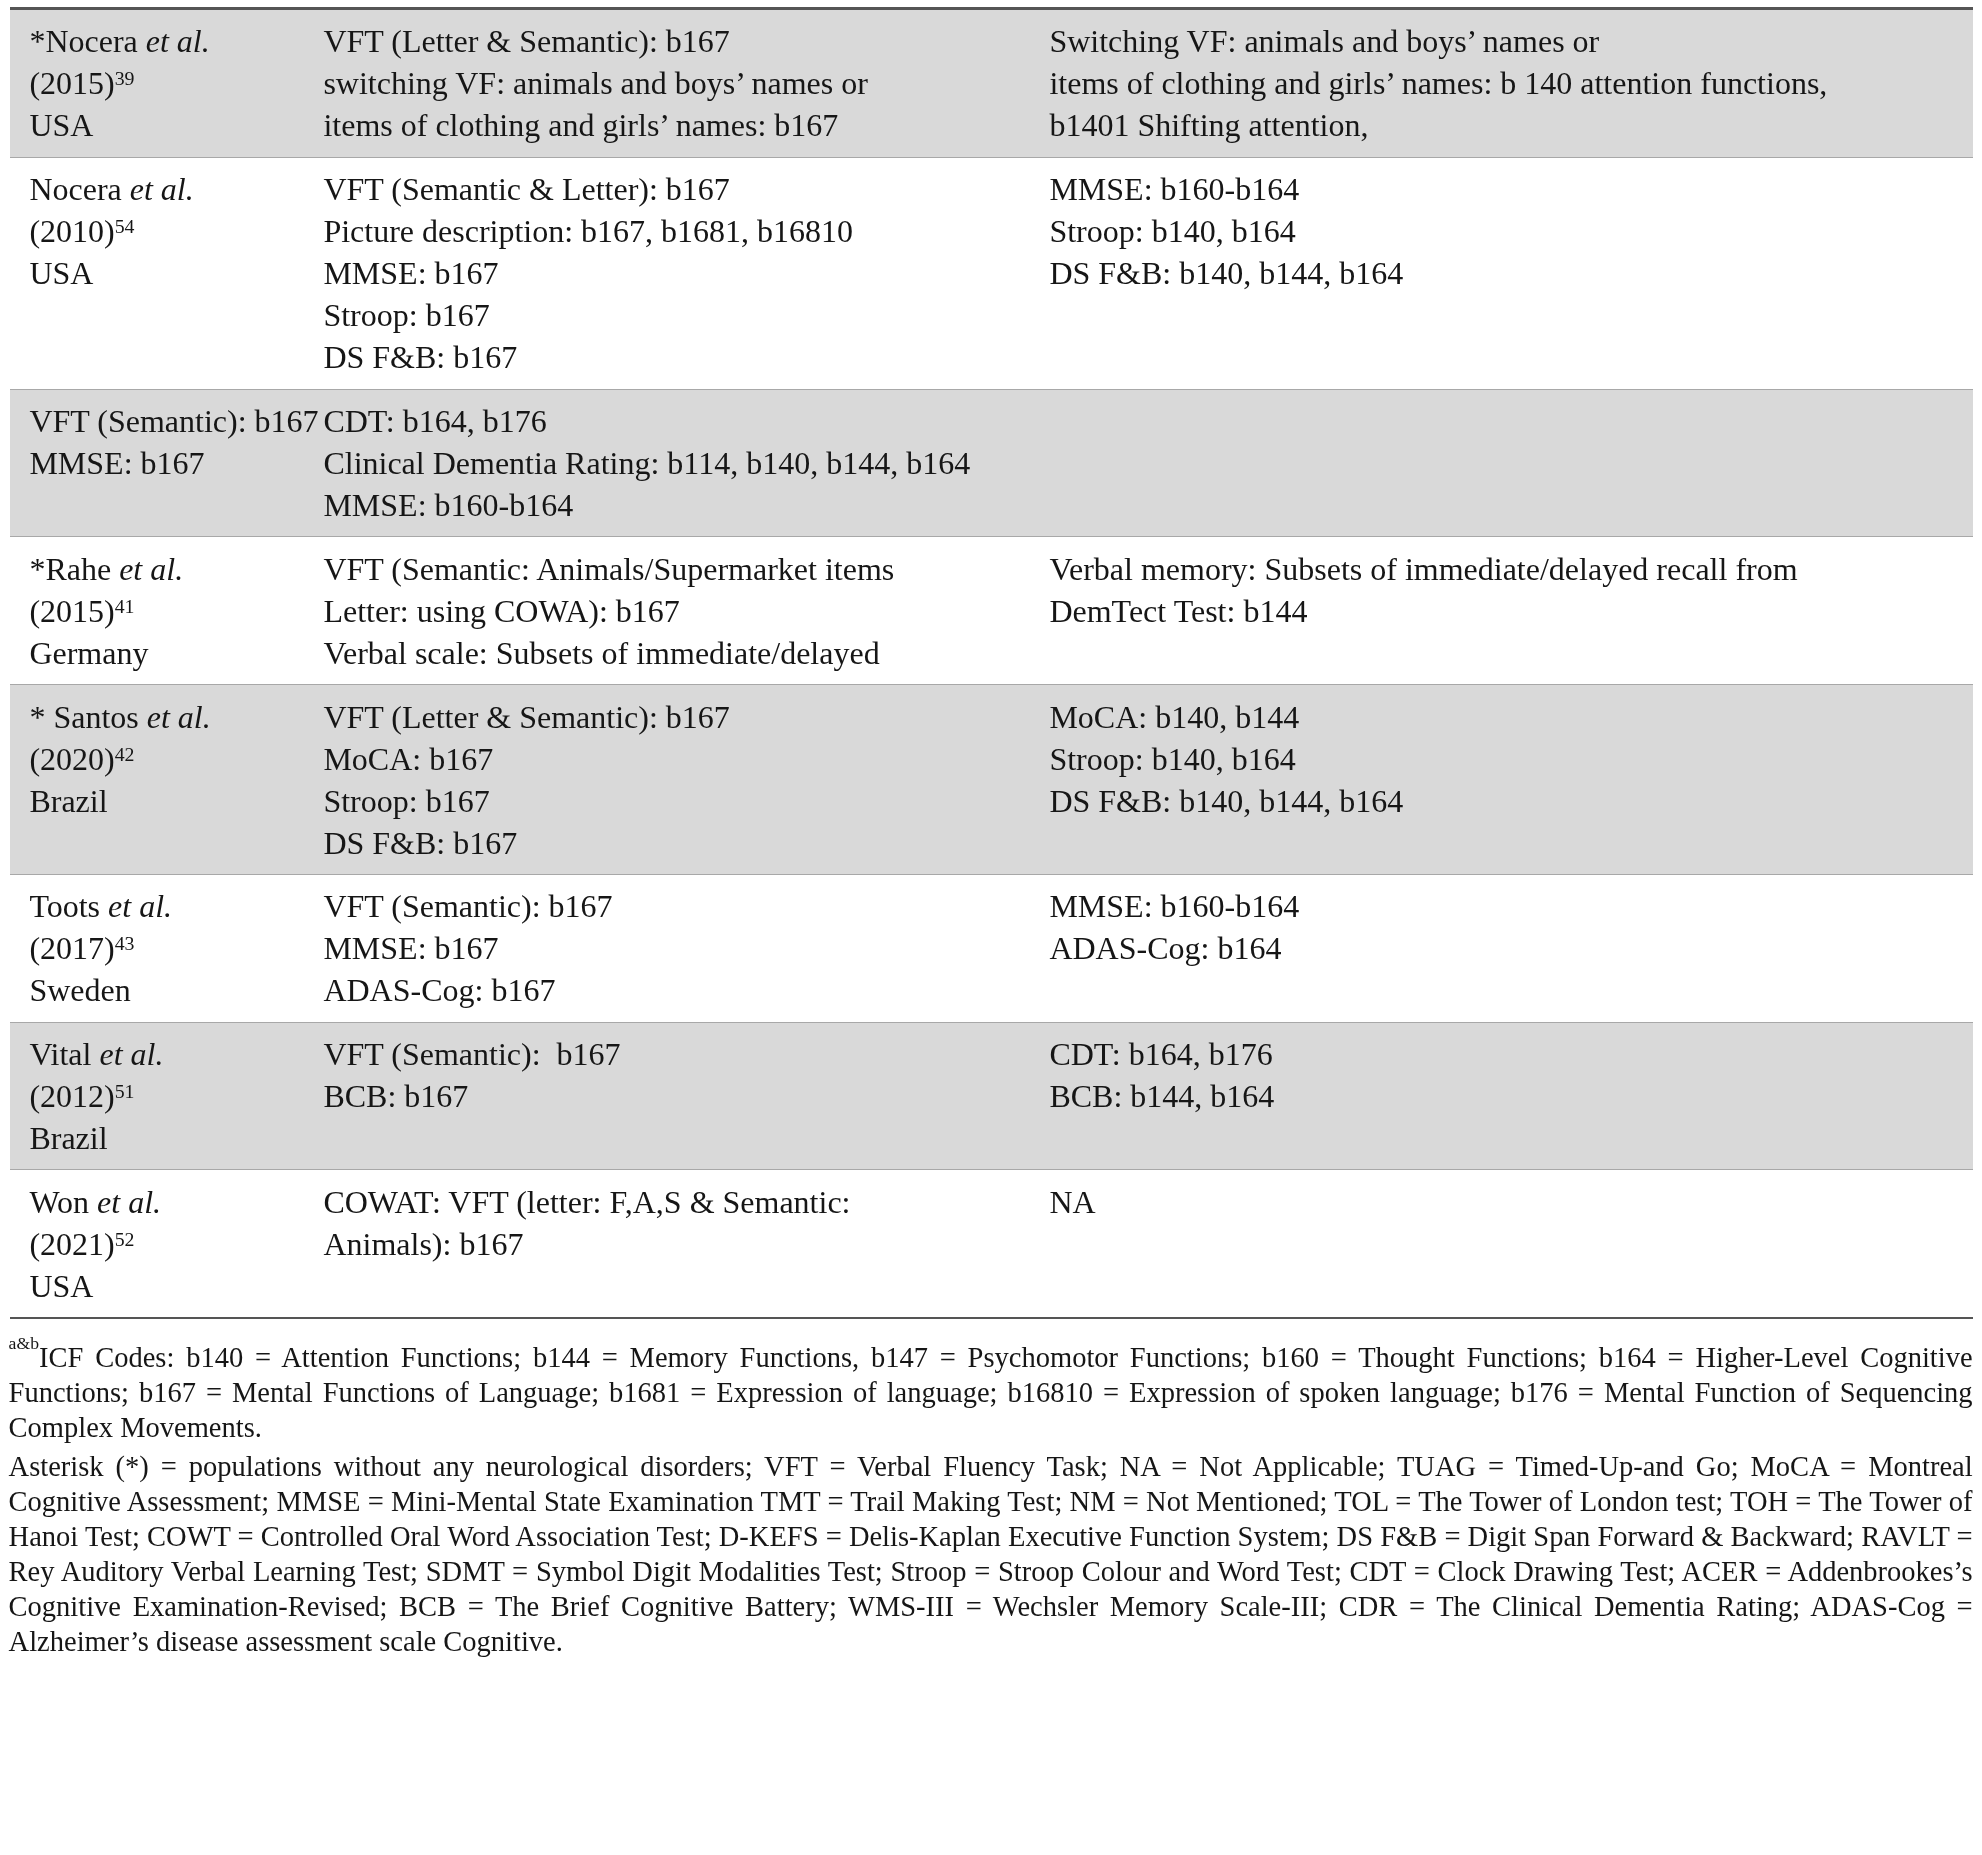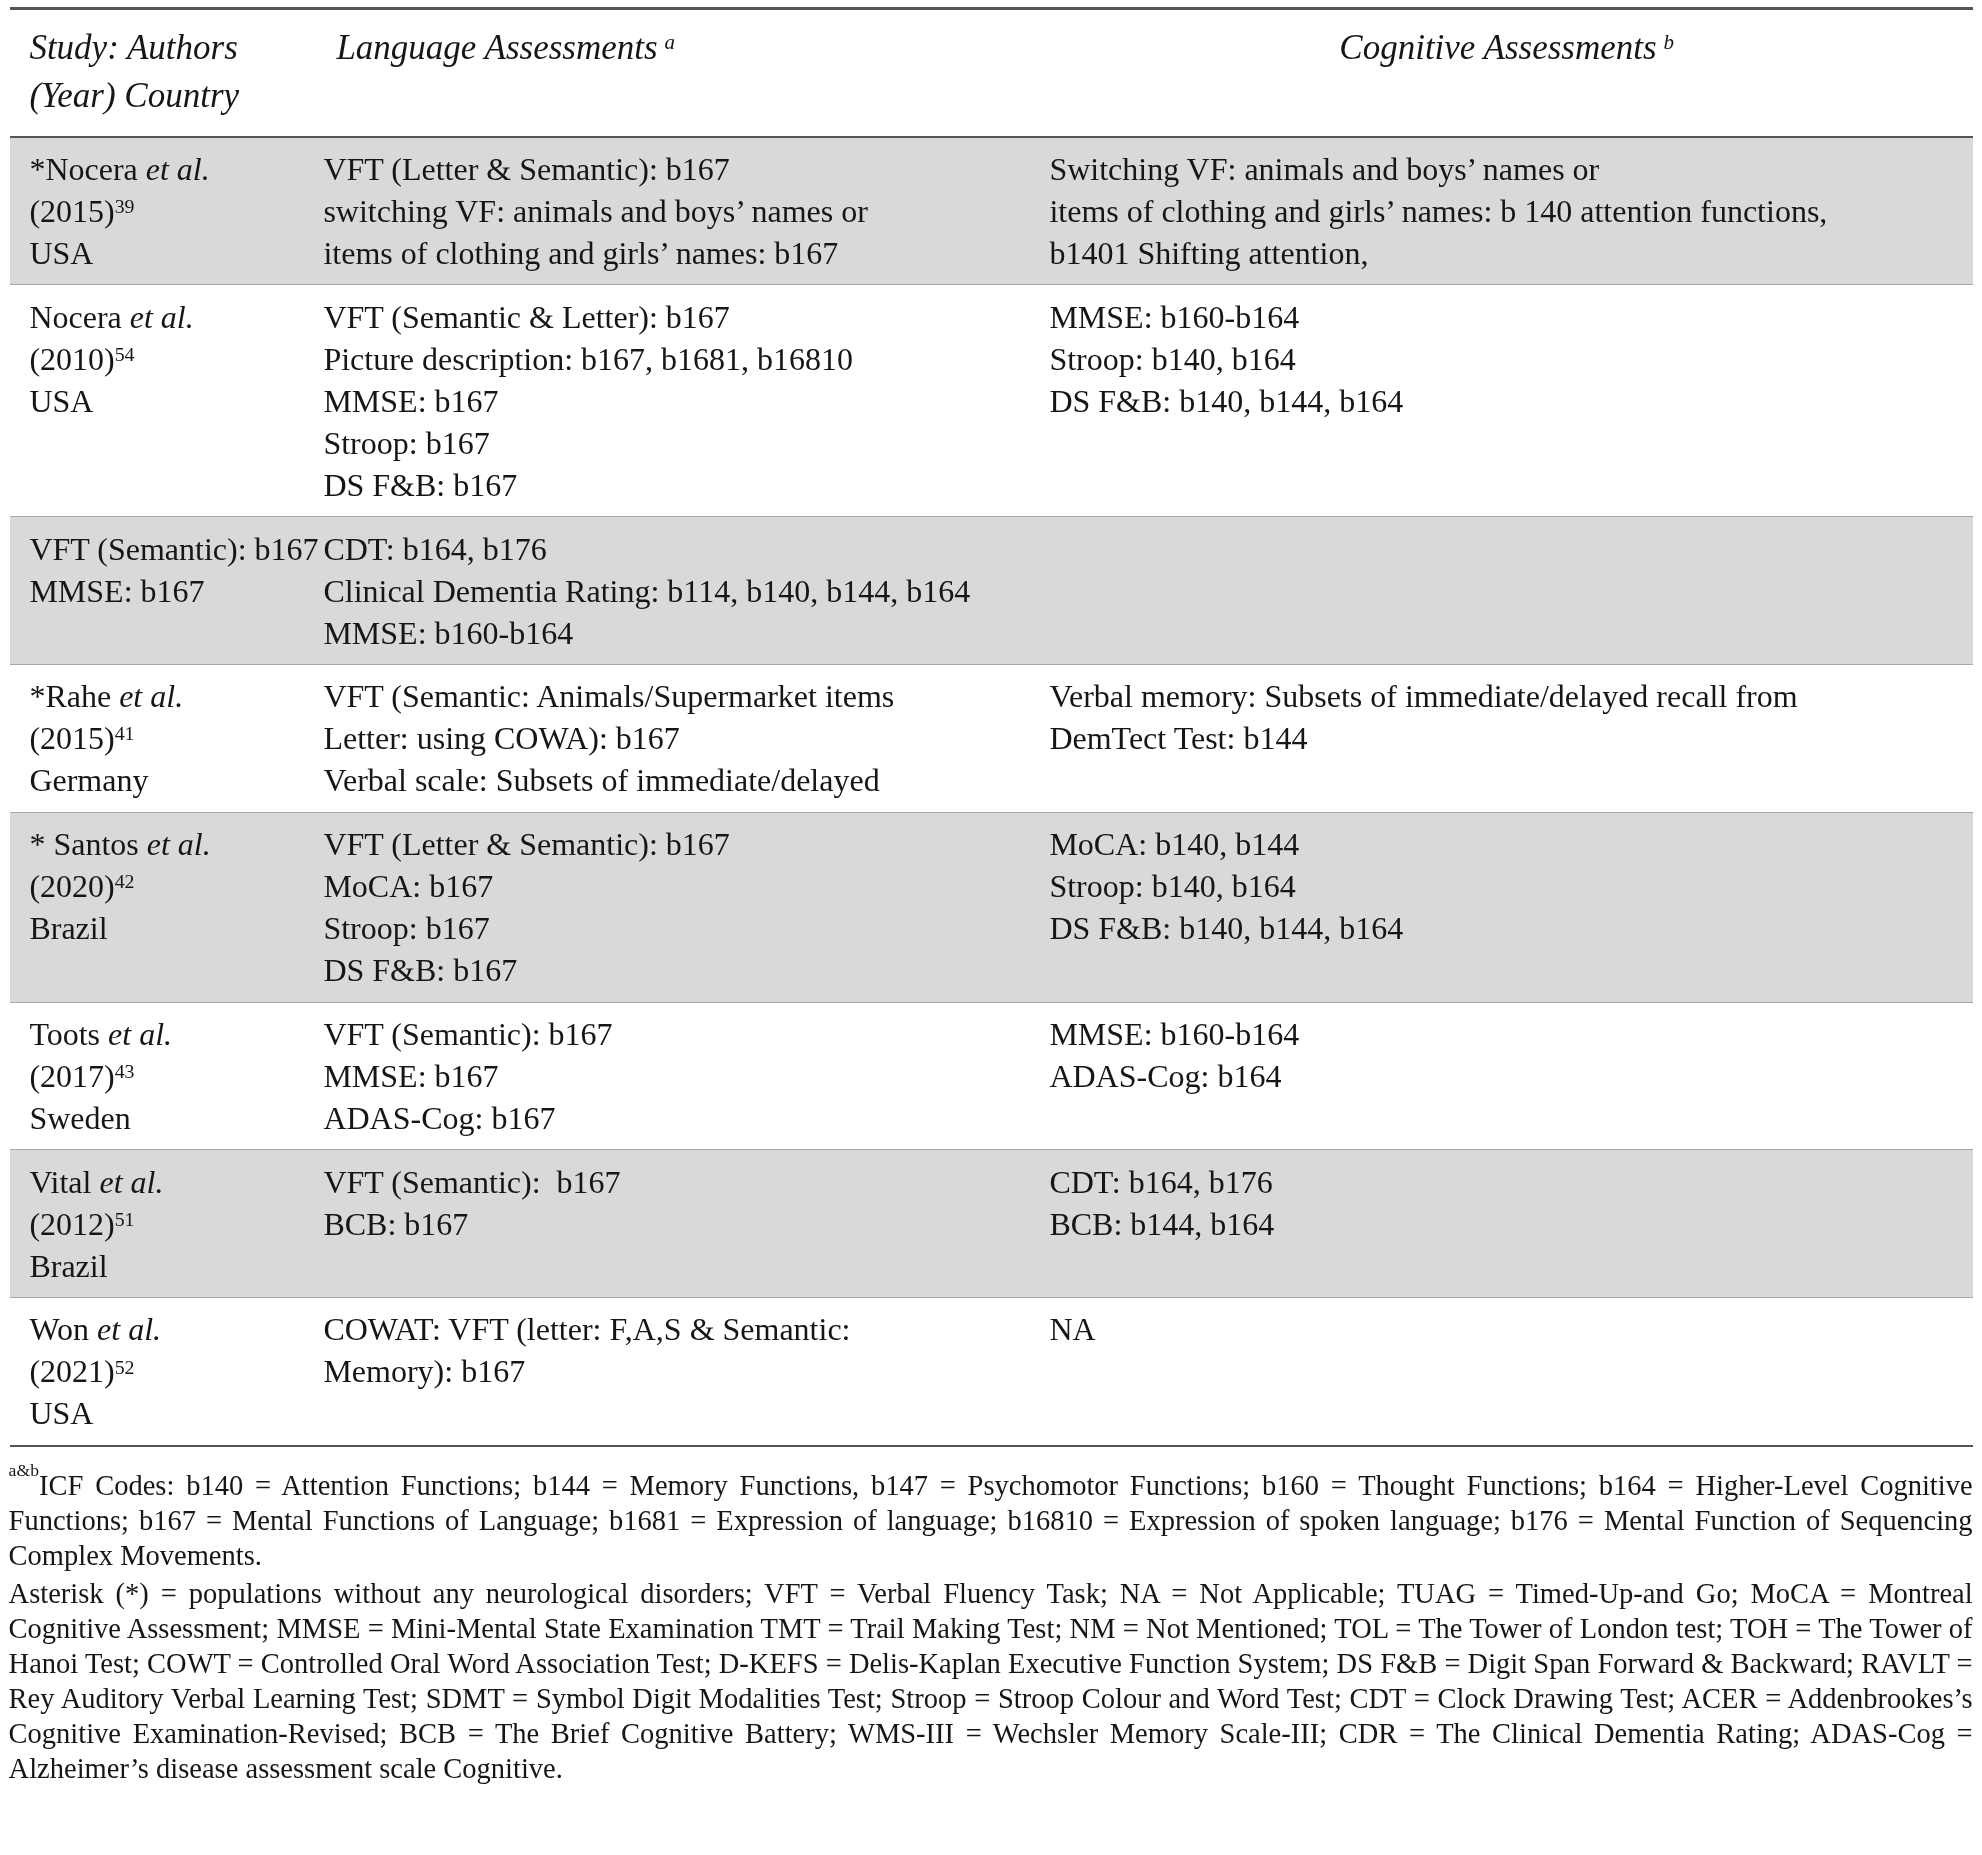--- a/index.html
+++ b/index.html
@@ -24,28 +24,20 @@
   .cell-line{font-size:32px;line-height:42px;white-space:pre;}
   .cell-line sup{font-size:0.62em;line-height:0;position:relative;top:-0.45em;vertical-align:baseline;}
   .footnotes{margin:21px 10.4px 0 8.6px;text-align:justify;}
   .footnotes p{margin:0 0 3.5px 0;font-size:28.5px;line-height:35px;}
   .footnotes sup{font-size:0.62em;line-height:0;position:relative;top:-0.45em;}
 </style>
 </head>
 <body>
 
 <div class="table-wrap">
-  <div class="grid-row header-row">
-    <div class="hcell h-study">
-      <div>Study: Authors</div>
-      <div>(Year) Country</div>
-    </div>
-    <div class="hcell h-lang"><span>Language Assessments</span><span class="hsup">a</span></div>
-    <div class="hcell h-cog"><span>Cognitive Assessments</span><span class="hsup">b</span></div>
-  </div>
   <div id="table-body">
       <div class="grid-row trow shaded">
         <div class="cell">
           <div class="cell-line">*Nocera <i>et al.</i></div>
           <div class="cell-line">(2015)<sup>39</sup></div>
           <div class="cell-line">USA</div>
         </div>
         <div class="cell">
           <div class="cell-line">VFT (Letter &amp; Semantic): b167</div>
           <div class="cell-line">switching VF: animals and boys’ names or</div>
@@ -153,21 +145,21 @@
         </div>
       </div>
       <div class="grid-row trow">
         <div class="cell">
           <div class="cell-line">Won <i>et al.</i></div>
           <div class="cell-line">(2021)<sup>52</sup></div>
           <div class="cell-line">USA</div>
         </div>
         <div class="cell">
           <div class="cell-line">COWAT: VFT (letter: F,A,S &amp; Semantic:</div>
-          <div class="cell-line">Memory): b167</div>
+          <div class="cell-line">Animals): b167</div>
         </div>
         <div class="cell">
           <div class="cell-line">NA</div>
         </div>
       </div>
     </div>
 </div>
 
 <div class="footnotes">
   <p><sup>a&amp;b</sup><span>ICF Codes: b140 = Attention Functions; b144 = Memory Functions, b147 = Psychomotor Functions; b160 = Thought Functions; b164 = Higher-Level Cognitive Functions; b167 = Mental Functions of Language; b1681 = Expression of language; b16810 = Expression of spoken language; b176 = Mental Function of Sequencing Complex Movements.</span></p>

